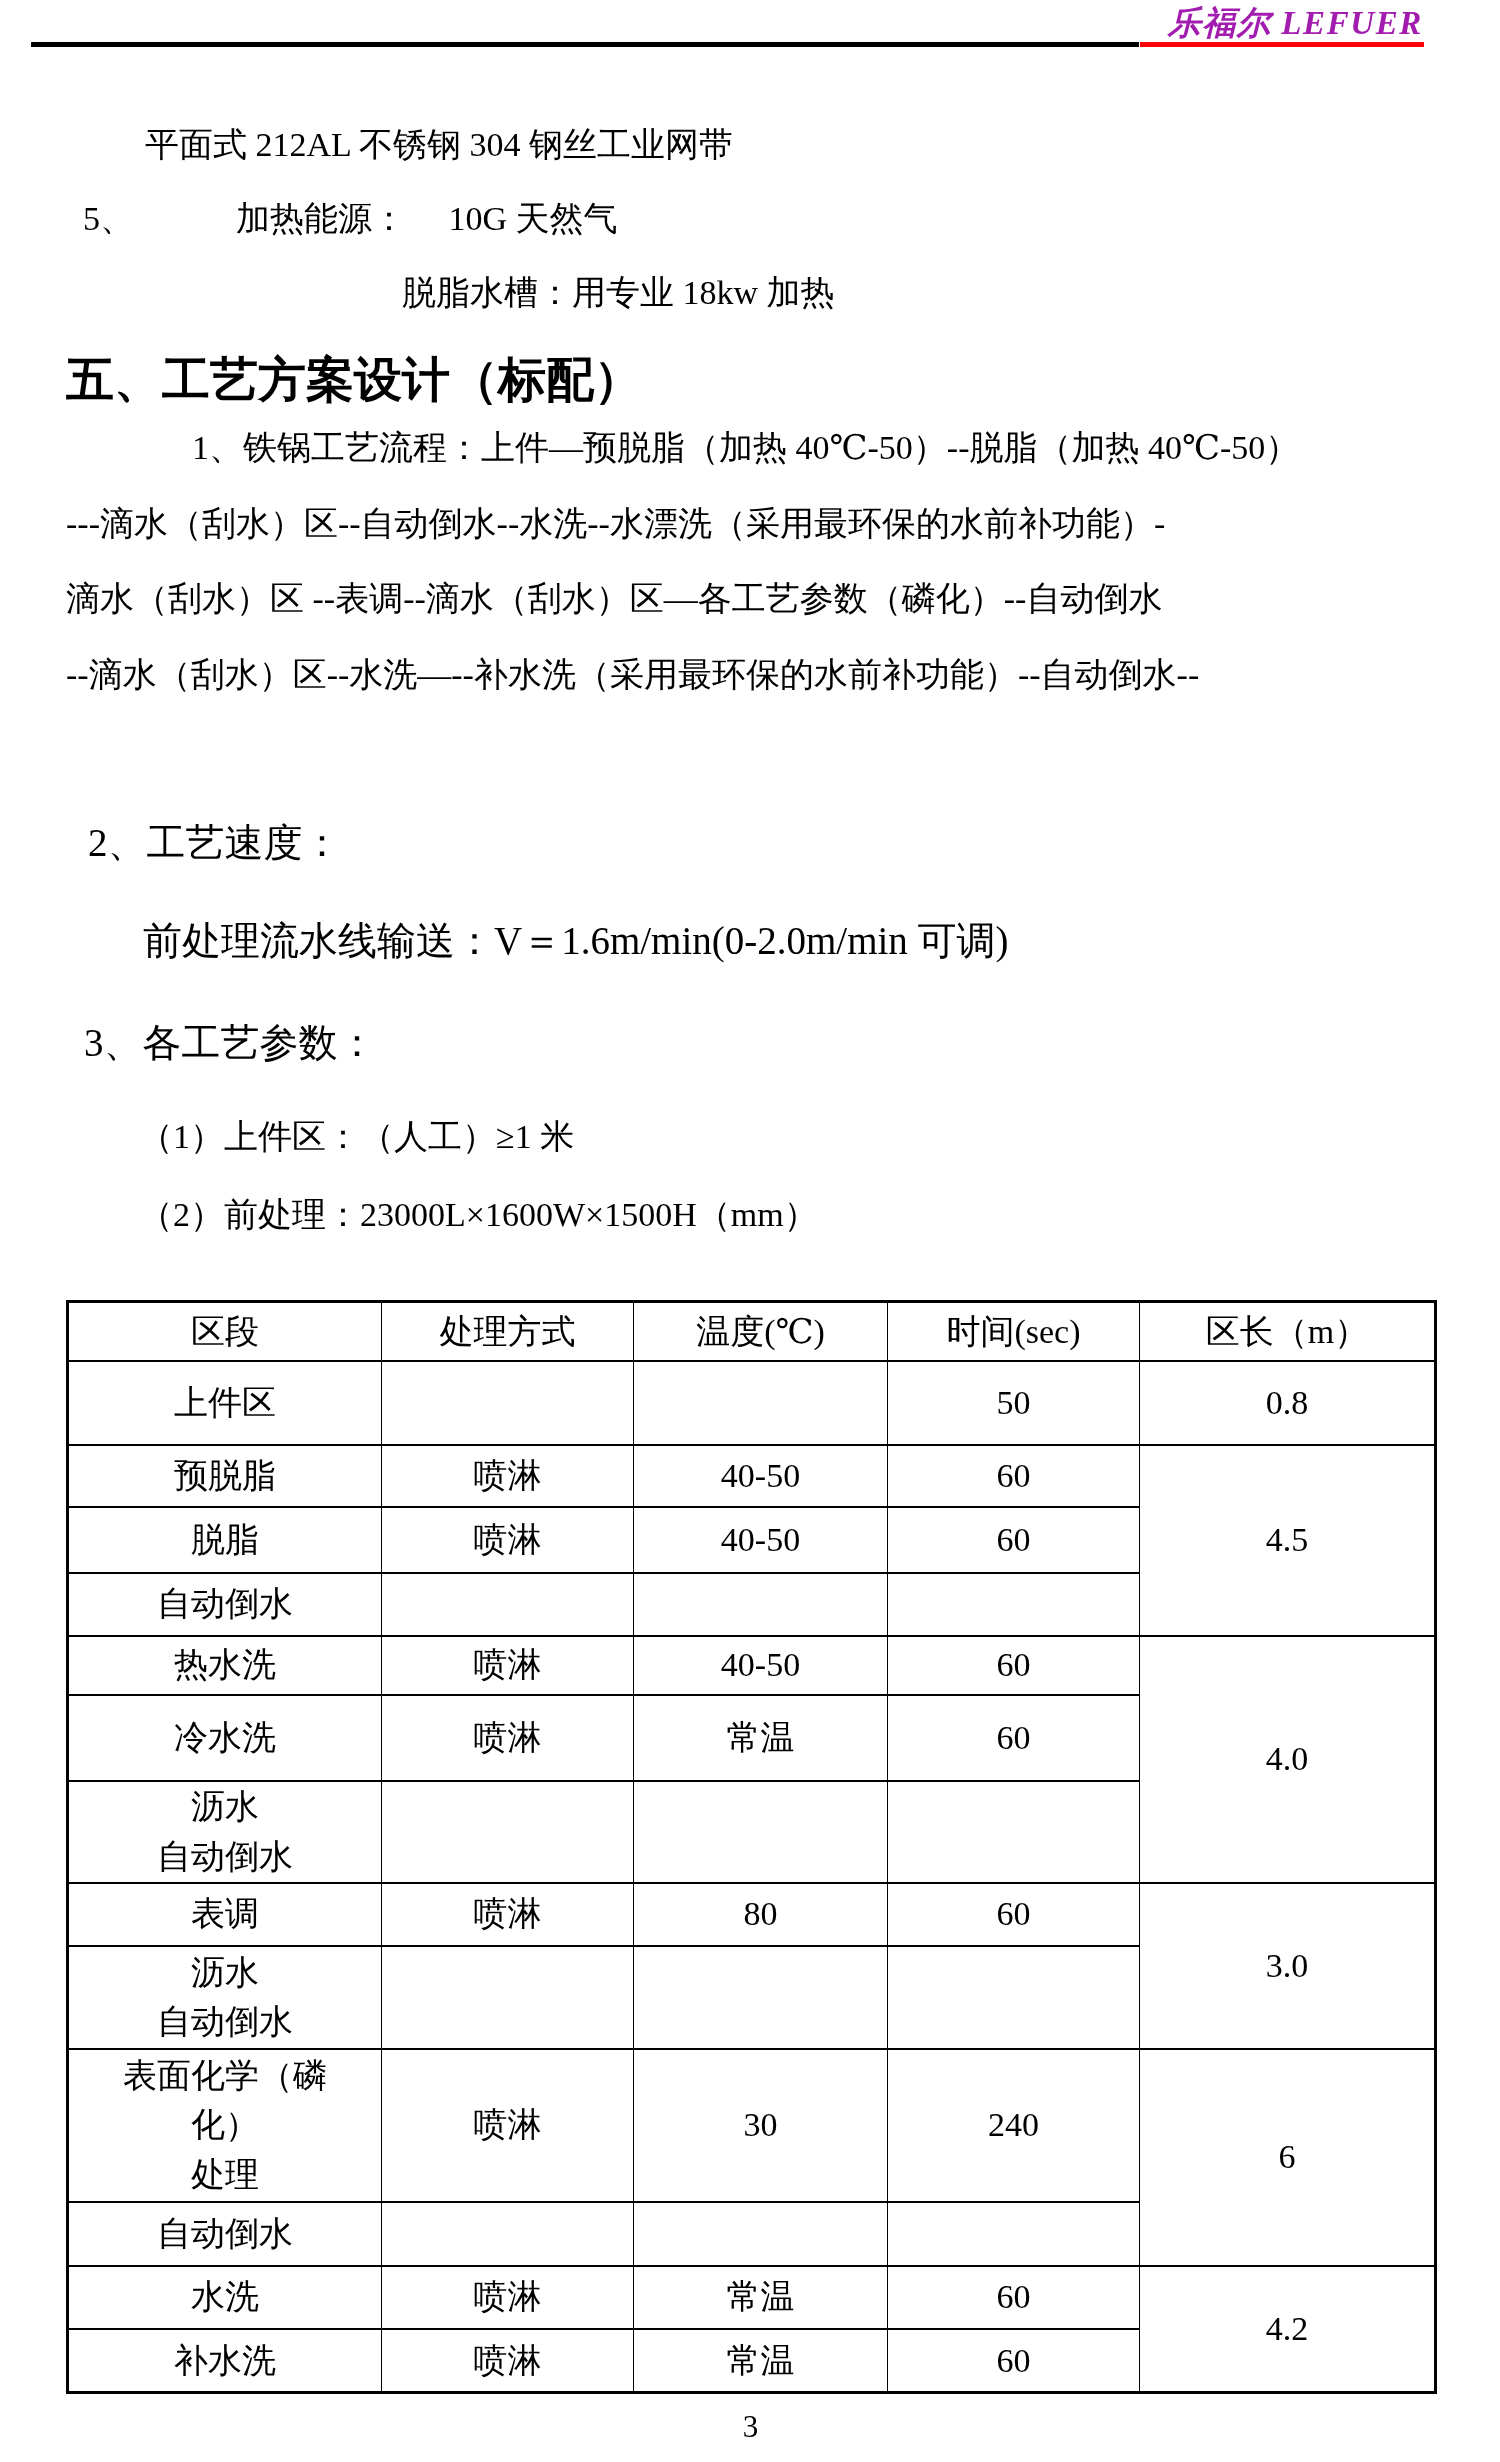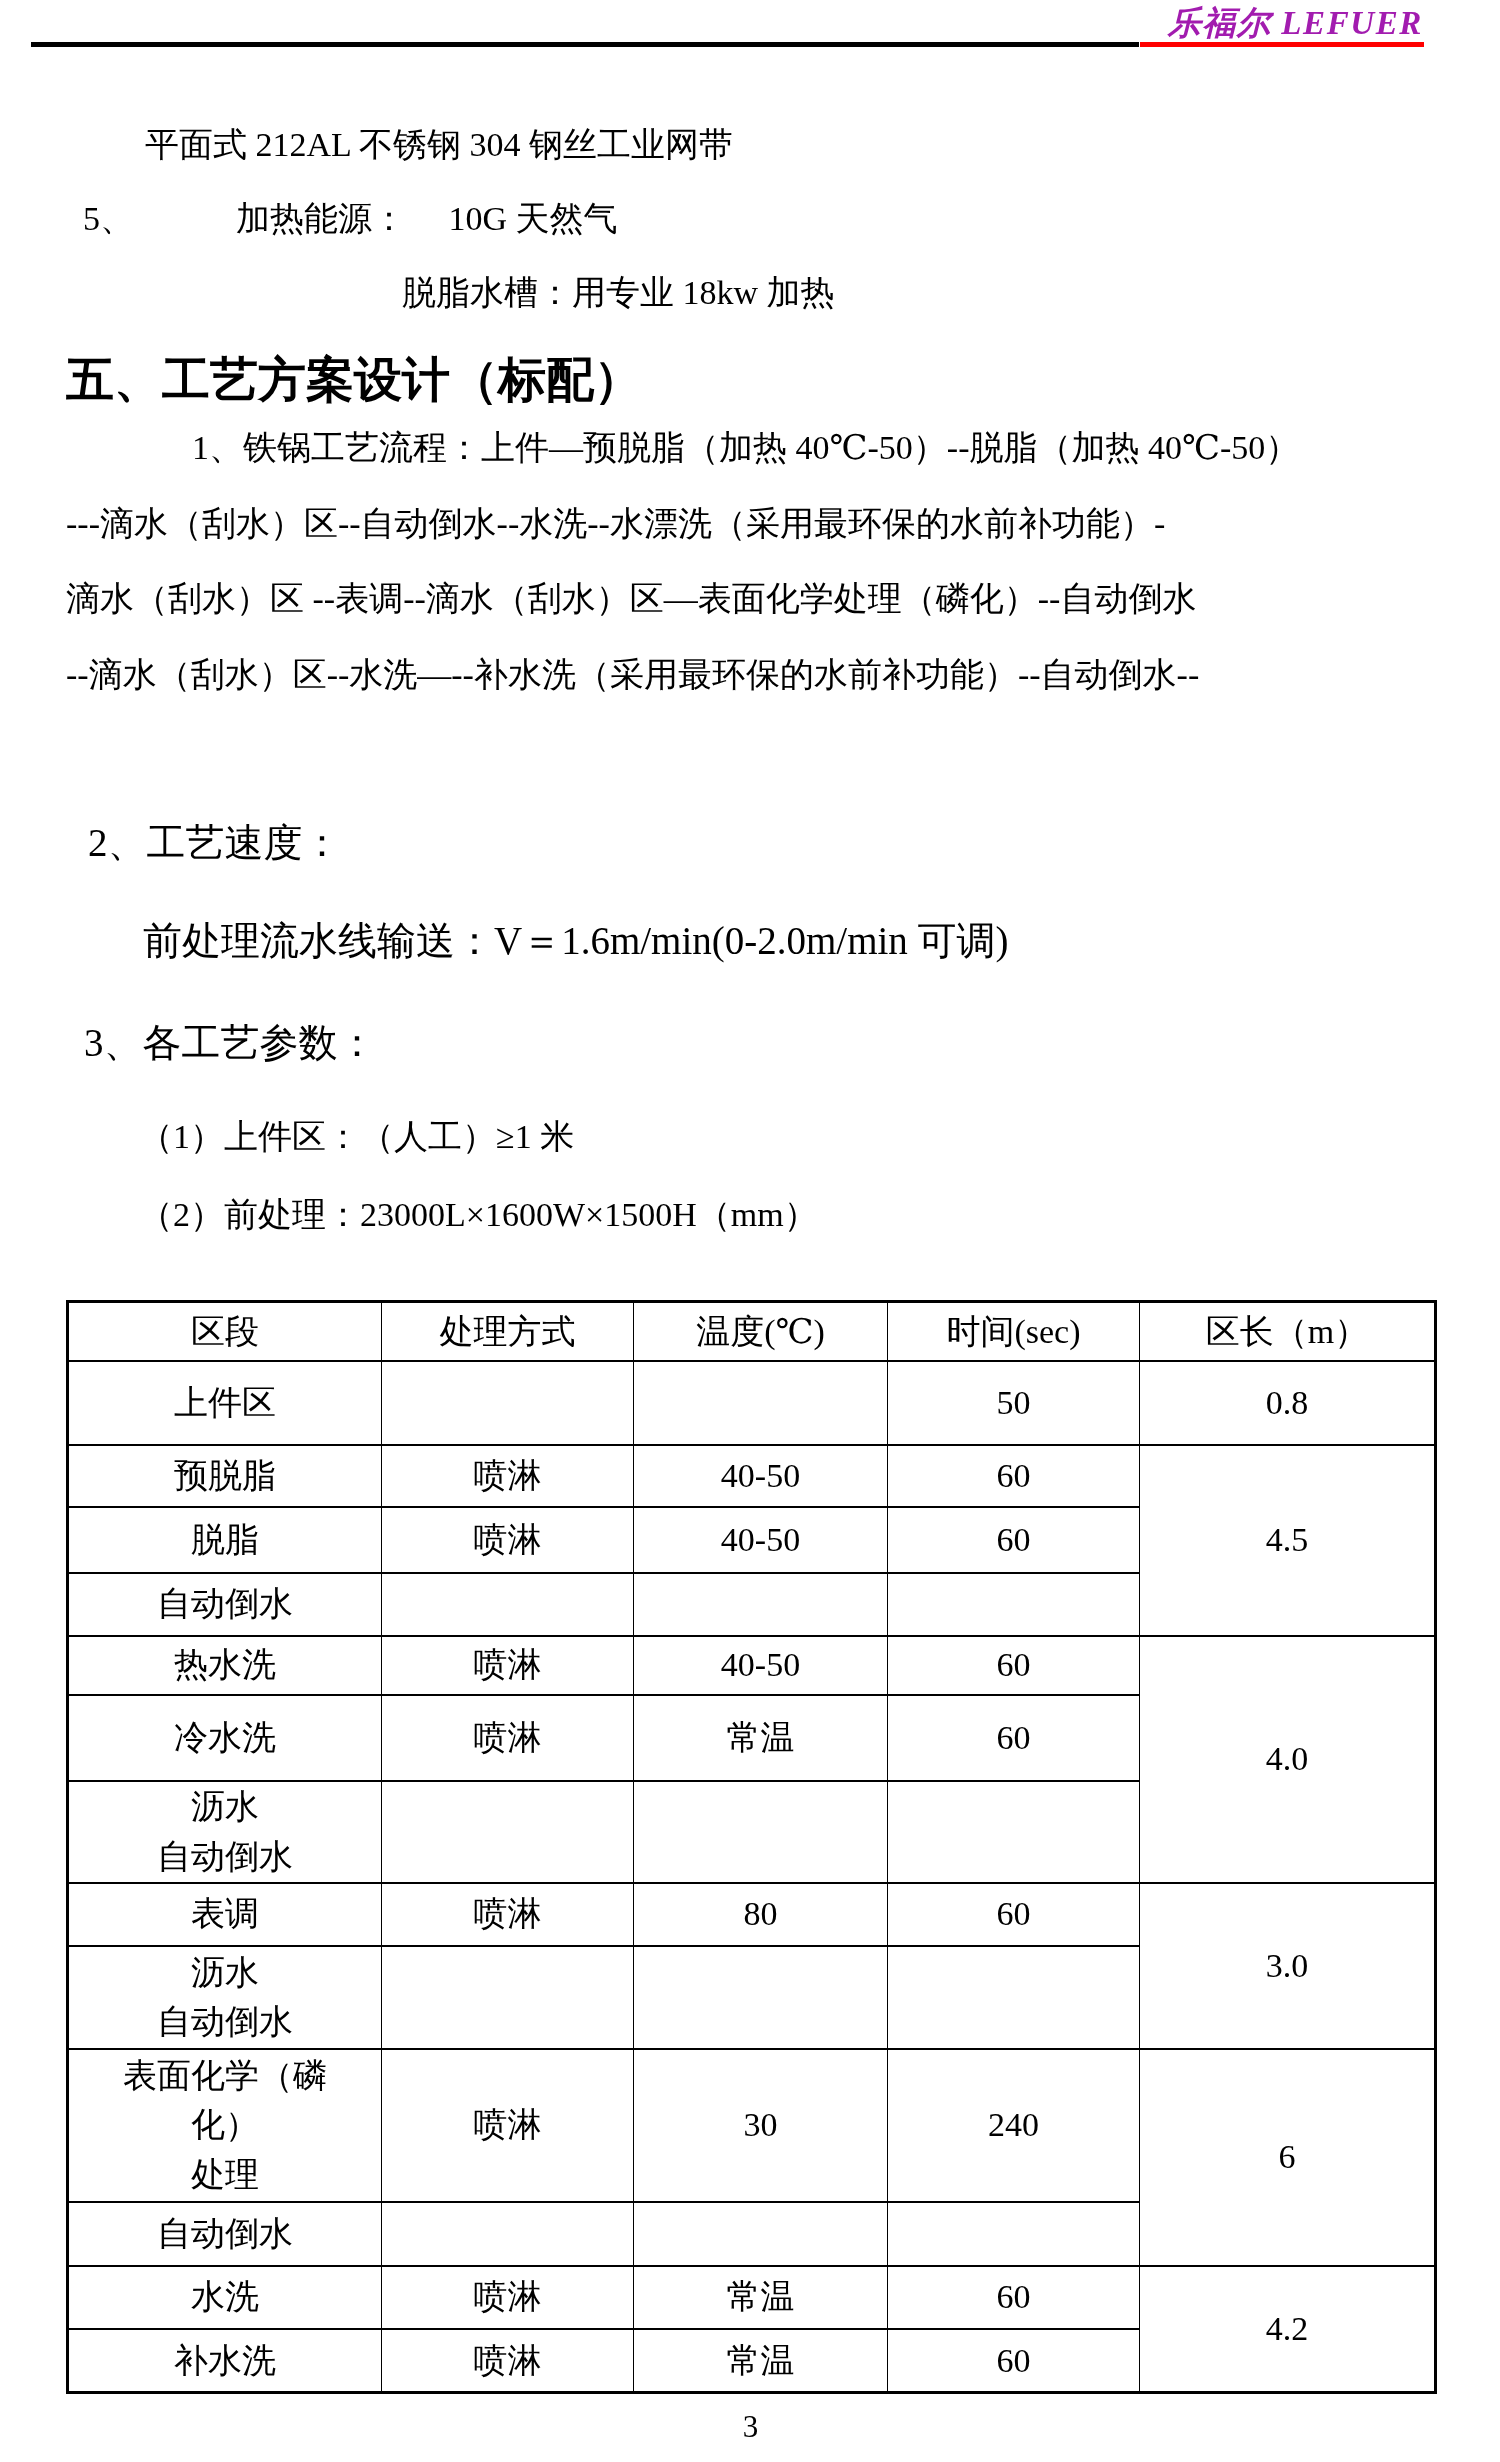--- a/index.html
+++ b/index.html
@@ -68,21 +68,21 @@
   <div class="abs t43" style="left:145px; top:124px;">平面式 212AL 不锈钢 304 钢丝工业网带</div>
 
   <div class="abs t43" style="left:83px; top:198px;">5、            加热能源：     10G 天然气</div>
 
   <div class="abs t43" style="left:402px; top:272px;">脱脂水槽：用专业 18kw 加热</div>
 
   <div class="abs heading" style="left:66px; top:350px;">五、工艺方案设计（标配）</div>
 
   <div class="abs t43" style="left:160px; top:427px;margin-left:32px;">1、铁锅工艺流程：上件—预脱脂（加热 40℃-50）--脱脂（加热 40℃-50）</div>
   <div class="abs t43" style="left:66px; top:503px;">---滴水（刮水）区--自动倒水--水洗--水漂洗（采用最环保的水前补功能）-</div>
-  <div class="abs t43" style="left:66px; top:578px;">滴水（刮水）区 --表调--滴水（刮水）区—表面化学处理（磷化）--自动倒水</div>
+  <div class="abs t43" style="left:66px; top:578px;">滴水（刮水）区 --表调--滴水（刮水）区—各工艺参数（磷化）--自动倒水</div>
   <div class="abs t43" style="left:66px; top:654px;">--滴水（刮水）区--水洗—--补水洗（采用最环保的水前补功能）--自动倒水--</div>
 
   <div class="abs t50" style="left:88px; top:819px;text-align:right;">2、工艺速度：</div>
 
   <div class="abs t50" style="left:143px; top:917px;">前处理流水线输送：V＝1.6m/min(0-2.0m/min 可调)</div>
 
   <div class="abs t50" style="left:84px; top:1019px;">3、各工艺参数：</div>
 
   <div class="abs t43" style="left:139px; top:1116px;">（1）上件区：（人工）≥1 米</div>
   <div class="abs t43" style="left:139px; top:1194px;">（2）前处理：23000L×1600W×1500H（mm）</div>

